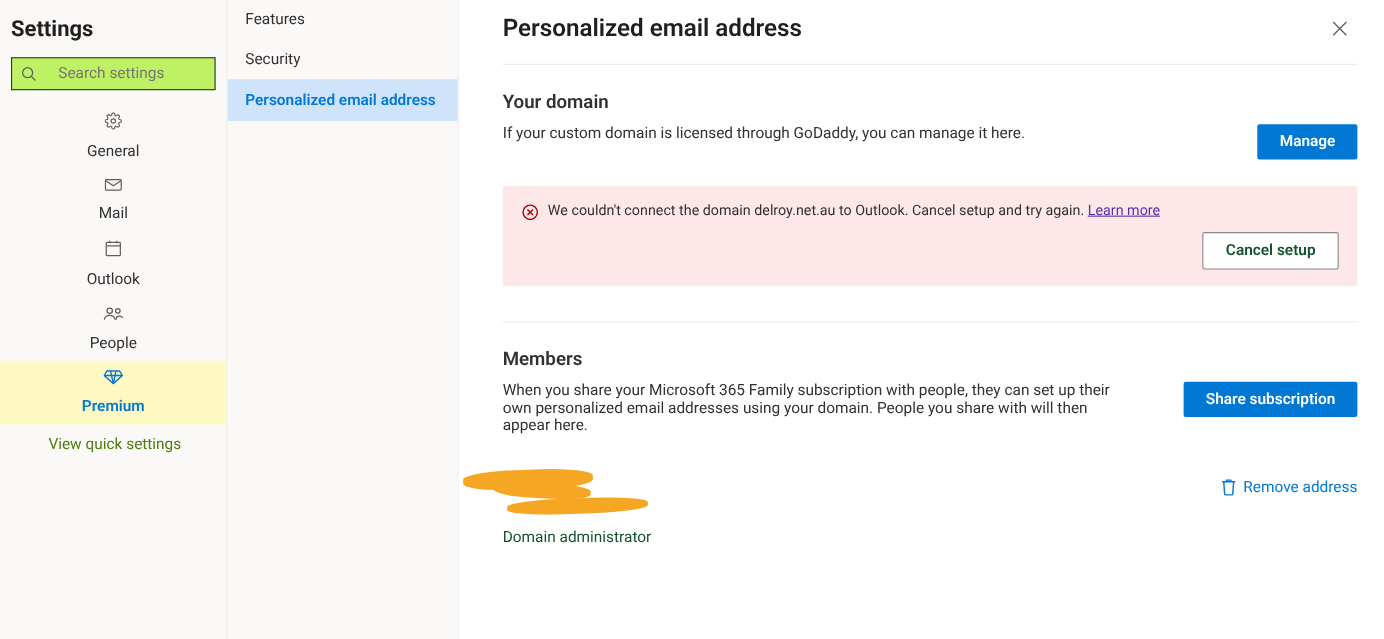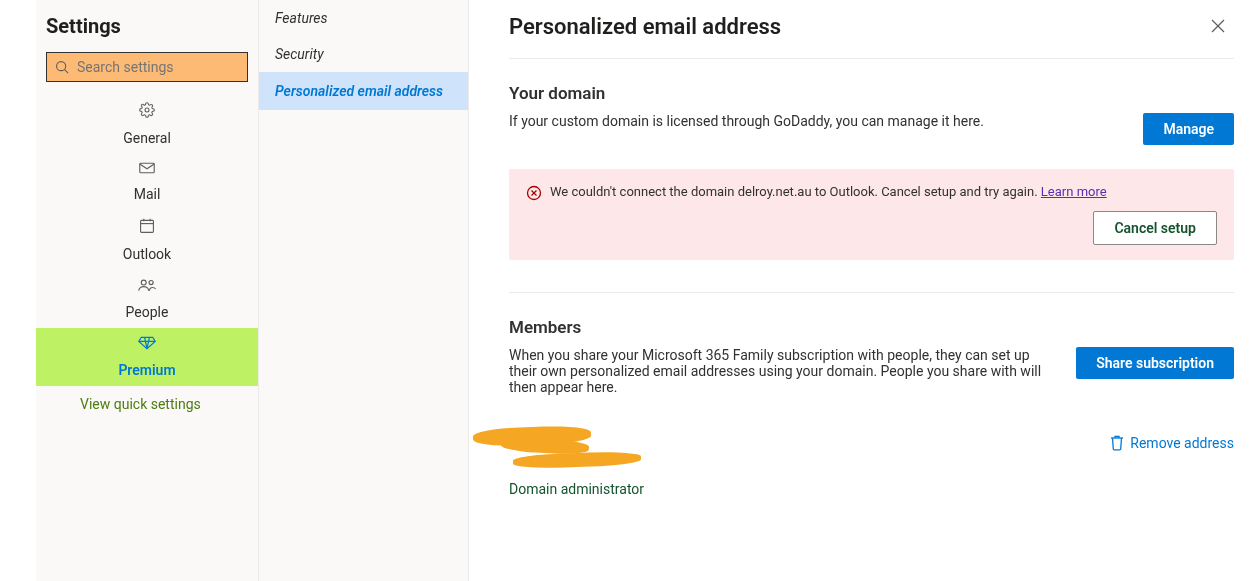--- a/index.html
+++ b/index.html
@@ -1,33 +1,33 @@
 <!DOCTYPE html>
 <html><head>
   <meta charset="utf-8">
   <style>
     * { margin:0; padding:0; box-sizing:border-box; font-family:"Segoe UI",-apple-system,BlinkMacSystemFont,Roboto,Arial,sans-serif; -webkit-font-smoothing:antialiased; }
     body { background:#fff; width:1258px; height:581px; overflow:hidden; color:#323130; }
     .layout { display:flex; height:100%; }
 
     
-    .col-left { width:223px; background:#faf9f8; border-right:1px solid #edebe9; padding:8px 0 0 0;margin-left:36px; }
+    .col-left { width:207px; background:#faf9f8; border-right:1px solid #edebe9; padding:8px 0 0 0; }
     .settings-title { font-size:20px; font-weight:700; padding:6px 10px 14px 10px; color:#201f1e; }
     .search-wrap { padding:0 10px 12px 10px; }
-    .search-box { display:flex; align-items:center; gap:8px; border:1px solid #323130; padding:6px 8px; background:#fdba74; }
+    .search-box { display:flex; align-items:center; gap:20px; border:1px solid #323130; padding:6px 8px; background:#bef264; }
     .search-box input { border:none; outline:none; flex:1; font-size:14px; background:transparent; color:#323130; }
     .side-list { list-style:none; }
     .side-item { display:flex; align-items:center; gap:12px; padding:8px 14px; font-size:14px; cursor:pointer; color:#323130;flex-direction:column; }
-    .side-item.active { background:#bef264; color:#0078d4; font-weight:600; }
+    .side-item.active { background:#fef9c3; color:#0078d4; font-weight:600; }
     .side-item .ic { width:18px; display:flex; justify-content:center; color:#605e5c; }
     .side-item.active .ic { color:#0078d4; }
     .quick-link { display:block; padding:10px 14px 10px 44px; color:#4d7c0f; font-size:14px; cursor:pointer; }
 
     
-    .col-mid { width:210px; background:#faf9f8; border-right:1px solid #edebe9;font-style:italic; }
+    .col-mid { width:210px; background:#faf9f8; border-right:1px solid #edebe9; }
     .mid-item { padding:10px 16px; font-size:14px; cursor:pointer; color:#323130; }
     .mid-item.active { background:#cfe4fa; color:#0078d4; font-weight:600; line-height:1.3; }
 
     
     .col-main { flex:1; background:#fff; padding:0 24px 20px 40px; position:relative; overflow:auto; }
     .main-header { display:flex; align-items:center; justify-content:space-between; padding:10px 0 16px; border-bottom:1px solid #edebe9; }
     .main-title { font-size:22px; font-weight:600; color:#201f1e; }
     .close-btn { width:32px; height:32px; display:flex; align-items:center; justify-content:center; cursor:pointer; color:#605e5c; }
 
     .section { padding-top:24px; }

